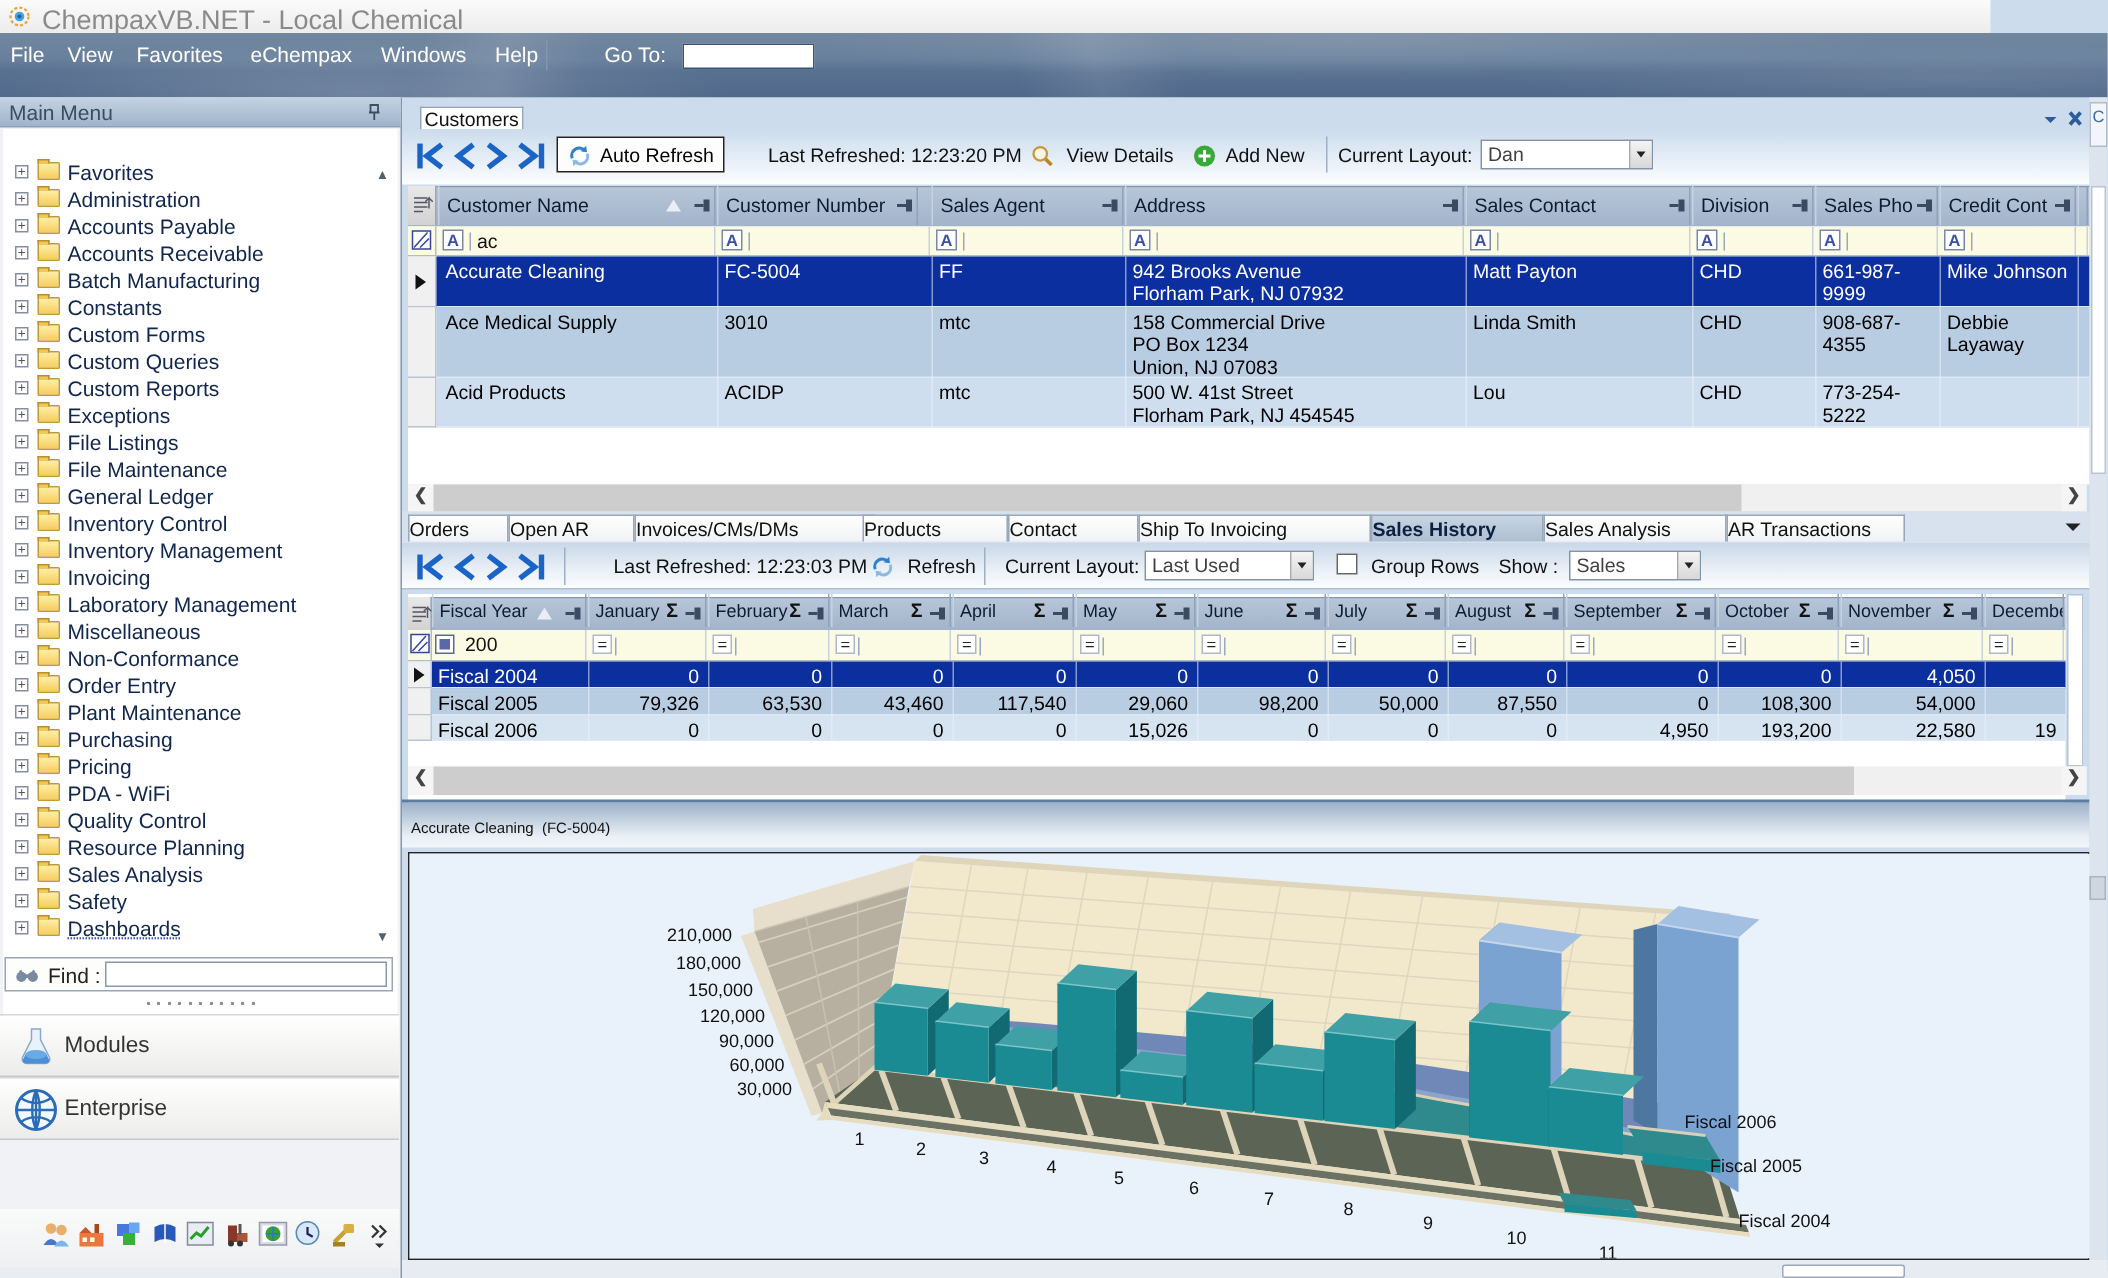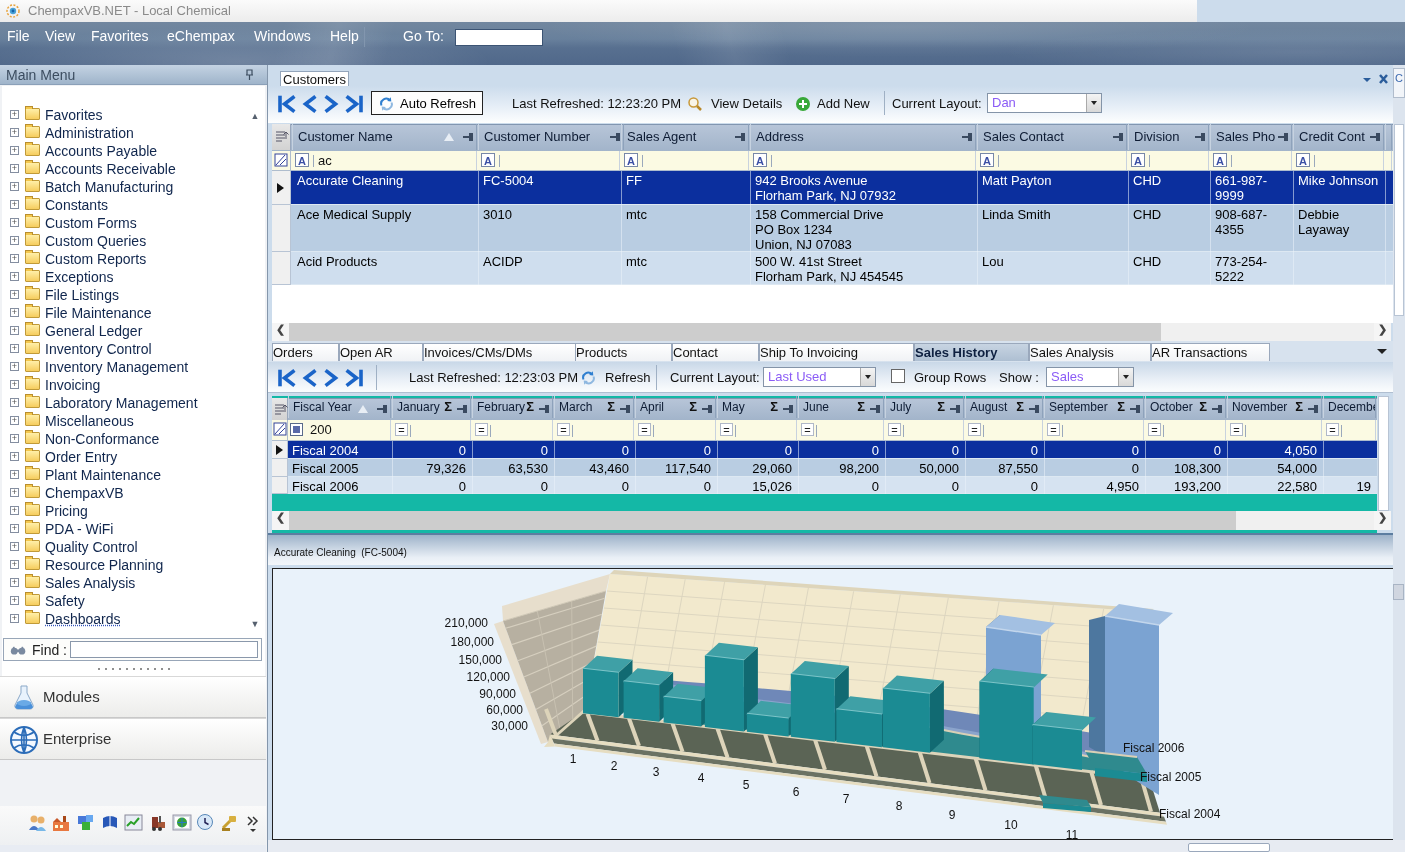--- a/index.html
+++ b/index.html
@@ -1,17 +1,17 @@
 <!DOCTYPE html>
 <html><head><meta charset="utf-8"><style>
 *{margin:0;padding:0;box-sizing:border-box;}
 body{width:1405px;height:852px;position:relative;overflow:hidden;font-family:"Liberation Sans",sans-serif;background:#ccdcec;}
 .abs{position:absolute;}
 
-#titlebar{left:0;top:0;width:1197px;height:22px;background:linear-gradient(#fbfbfb,#ececec);color:#8a8a8a;font-size:13px;}
+#titlebar{left:0;top:0;width:1327px;height:22px;background:linear-gradient(#fbfbfb,#ececec);color:#8a8a8a;font-size:18px;}
 #titlebar .t{position:absolute;left:28px;top:3px;}
 #menubar{left:0;top:22px;width:1405px;height:43px;background:linear-gradient(180deg,#72879f 0%,#68809c 40%,#587090 60%,#50688a 100%);}
 #menubar .streak{position:absolute;width:100%;height:100%;background:
  linear-gradient(105deg, transparent 20%, rgba(255,255,255,.10) 24%, transparent 28%),
  linear-gradient(75deg, transparent 48%, rgba(255,255,255,.09) 52%, transparent 56%),
  radial-gradient(ellipse 420px 60px at 240px 40px, rgba(255,255,255,.18), transparent 60%),
  radial-gradient(ellipse 600px 50px at 900px 5px, rgba(255,255,255,.12), transparent 60%),
  radial-gradient(ellipse 500px 40px at 1300px 30px, rgba(255,255,255,.10), transparent 60%);}
 .mi{position:absolute;top:6px;color:#fff;font-size:14px;}
 #goto{position:absolute;left:455px;top:7px;width:88px;height:17px;background:#fff;border:1px solid #3c5474;}
@@ -38,21 +38,21 @@
 
 #main{left:268px;top:65px;width:1137px;height:787px;background:#ccdcec;}
 #tab1{position:absolute;left:12px;top:6px;width:69px;height:16px;background:#fff;border:1px solid #93a5bb;border-bottom:none;font-size:13px;text-align:center;padding-top:0px;color:#111;}
 #tb1{position:absolute;left:0px;top:21px;width:1125px;height:37px;background:linear-gradient(#ccdcec,#e6eef7 55%,#fdfefe);}
 #grid1{position:absolute;left:4px;top:59px;width:1121px;height:199px;background:#fff;}
 #hscroll1{position:absolute;left:4px;top:258px;width:1119px;height:18px;background:#f0f0f0;}
 #tabs2{position:absolute;left:0px;top:276px;width:1125px;height:21px;background:#d7e2ee;}
 .t2{position:absolute;top:2px;height:18px;background:linear-gradient(#ffffff,#f0f2f5);border:1px solid #9aa8bc;border-bottom:none;font-size:13px;line-height:18px;color:#111;}
 .selt2{background:linear-gradient(#c7d4e2,#aebfd2);font-weight:bold;color:#0e2040;}
 #tb2{position:absolute;left:0px;top:297px;width:1125px;height:31px;background:linear-gradient(#c9d8e8,#eaf0f7 60%,#fbfdfe);border-bottom:1px solid #b0bfd1;}
-#grid2{position:absolute;left:4px;top:331px;width:1105px;height:167px;background:#14b8a6;}
+#grid2{position:absolute;left:4px;top:331px;width:1105px;height:167px;background:#ffffff;}
 #hscroll2{position:absolute;left:4px;top:446px;width:1119px;height:19px;background:#f0f0f0;}
 #band{position:absolute;left:0px;top:468px;width:1125px;height:32px;background:linear-gradient(#9db2c9,#e9eff6 75%,#f2f6fa);border-top:2px solid #5c7da0;}
 #band .bt{position:absolute;left:6px;top:12px;font-size:10px;color:#111;}
 #chartbox{position:absolute;left:4px;top:503px;width:1121px;height:272px;border:1px solid #222;background:#e9f2fa;}
 
 .h1row{position:absolute;left:0;top:0;width:1121px;height:27px;background:linear-gradient(#b7c5d8,#a2b4ca);border-top:1px solid #8296b0;}
 .h1cell{position:absolute;top:0;height:26px;border-right:1px solid #8ea2bb;border-left:1px solid #c6d2e0;font-size:13px;color:#0d1b33;padding:5px 0 0 5px;white-space:nowrap;overflow:hidden;}
 .h1corner{position:absolute;left:0;top:0;width:19px;height:26px;background:linear-gradient(#e8e8e8,#d2d2d2);border-right:1px solid #9aa8bc;}
 .pin{position:absolute;right:3px;top:8px;width:11px;height:9px;}
 .pin:before{content:"";position:absolute;right:0px;top:1px;width:4px;height:8px;background:#3a4a60;}
@@ -87,21 +87,21 @@
 .r2{position:absolute;left:16px;width:1089px;}
 .r2 .c2{position:absolute;top:2px;font-size:13px;text-align:right;}
 .r2 .c2.left{text-align:left;}
 .r2{border-bottom:1px solid #dde8f2;}
 .r2.sel{background:#0b2f9e;color:#fff;}
 .r2.dark{background:#b9cde2;color:#000;}
 .r2.light{background:#d6e3f1;color:#000;}
 .r2ind{position:absolute;left:0;width:16px;background:#f0f0f0;border-right:1px solid #b8c4d4;border-bottom:1px solid #b8c4d4;}
 .tbtext{position:absolute;font-size:13px;color:#111;}
 .combo{position:absolute;background:#fff;border:1px solid #8494a8;}
-.combo .cv{position:absolute;left:4px;top:1px;font-size:13px;color:#8b5cf6;}
+.combo .cv{position:absolute;left:4px;top:1px;font-size:13px;color:#404040;}
 .combo .cb{position:absolute;right:0;top:0;bottom:0;width:15px;background:linear-gradient(#f4f4f4,#d8d8d8);border-left:1px solid #aaa;}
 .combo .cb:after{content:"";position:absolute;left:4px;top:7px;border-left:3.5px solid transparent;border-right:3.5px solid transparent;border-top:4px solid #222;}
 .vsep{position:absolute;width:1px;background:#9fb0c4;}
 
 .sb{position:absolute;background:#f3f3f3;}
 .sb .ar{position:absolute;top:0;width:17px;height:100%;background:#f5f5f5;color:#444;font-size:11px;text-align:center;font-weight:bold;}
 .sb .th{position:absolute;top:0px;height:100%;background:#cdcdcd;}
 
 #rstrip{left:1393px;top:65px;width:12px;height:787px;background:#dce4ee;}
 #rlane{position:absolute;left:1px;top:59px;width:10px;height:192px;background:#fff;border:1px solid #b8c4d4;}
@@ -236,21 +236,21 @@
         <span class="tl">Order Entry</span>
       </div>
 <div class="ti" style="top:380px">
         <span class="plus">+</span>
         <span class="folder"></span>
         <span class="tl">Plant Maintenance</span>
       </div>
 <div class="ti" style="top:398px">
         <span class="plus">+</span>
         <span class="folder"></span>
-        <span class="tl">ChempaxVB</span>
+        <span class="tl">Purchasing</span>
       </div>
 <div class="ti" style="top:416px">
         <span class="plus">+</span>
         <span class="folder"></span>
         <span class="tl">Pricing</span>
       </div>
 <div class="ti" style="top:434px">
         <span class="plus">+</span>
         <span class="folder"></span>
         <span class="tl">PDA - WiFi</span>
@@ -414,21 +414,21 @@
  </div>
  <div id="grid1">
   <div class="h1row"></div>
   <div class="h1corner">
         <svg style="position:absolute;left:3px;top:5px" width="14" height="15">
           <path d="M1 3 h9 M1 6 h9 M1 9 h9 M1 12 h6" stroke="#556"></path>
           <path d="M11 10 v-7 l-2.5 2.5 M11 3 l2.5 2.5" stroke="#556" fill="none"></path>
         </svg>
       </div>
 <div class="h1cell" style="left:20px;width:185px">Customer Name<span class="sortup"></span><span class="pin"></span></div>
-<div class="h1cell" style="left:206px;width:146px">Customer Number<span class="pin"></span></div>
+<div class="h1cell" style="left:206px;width:134px">Customer Number<span class="pin"></span></div>
 <div class="h1cell" style="left:349px;width:128px">Sales Agent<span class="pin"></span></div>
 <div class="h1cell" style="left:478px;width:226px">Address<span class="pin"></span></div>
 <div class="h1cell" style="left:705px;width:150px">Sales Contact<span class="pin"></span></div>
 <div class="h1cell" style="left:856px;width:81px">Division<span class="pin"></span></div>
 <div class="h1cell" style="left:938px;width:82px">Sales Pho<span class="pin"></span></div>
 <div class="h1cell" style="left:1021px;width:91px">Credit Cont<span class="pin"></span></div>
 <div class="h1cell" style="left:1113px;width:7px"></div>
   <div class="f1row"></div>
   <div class="fcorner">
         <svg style="position:absolute;left:2px;top:2px" width="15" height="15">

